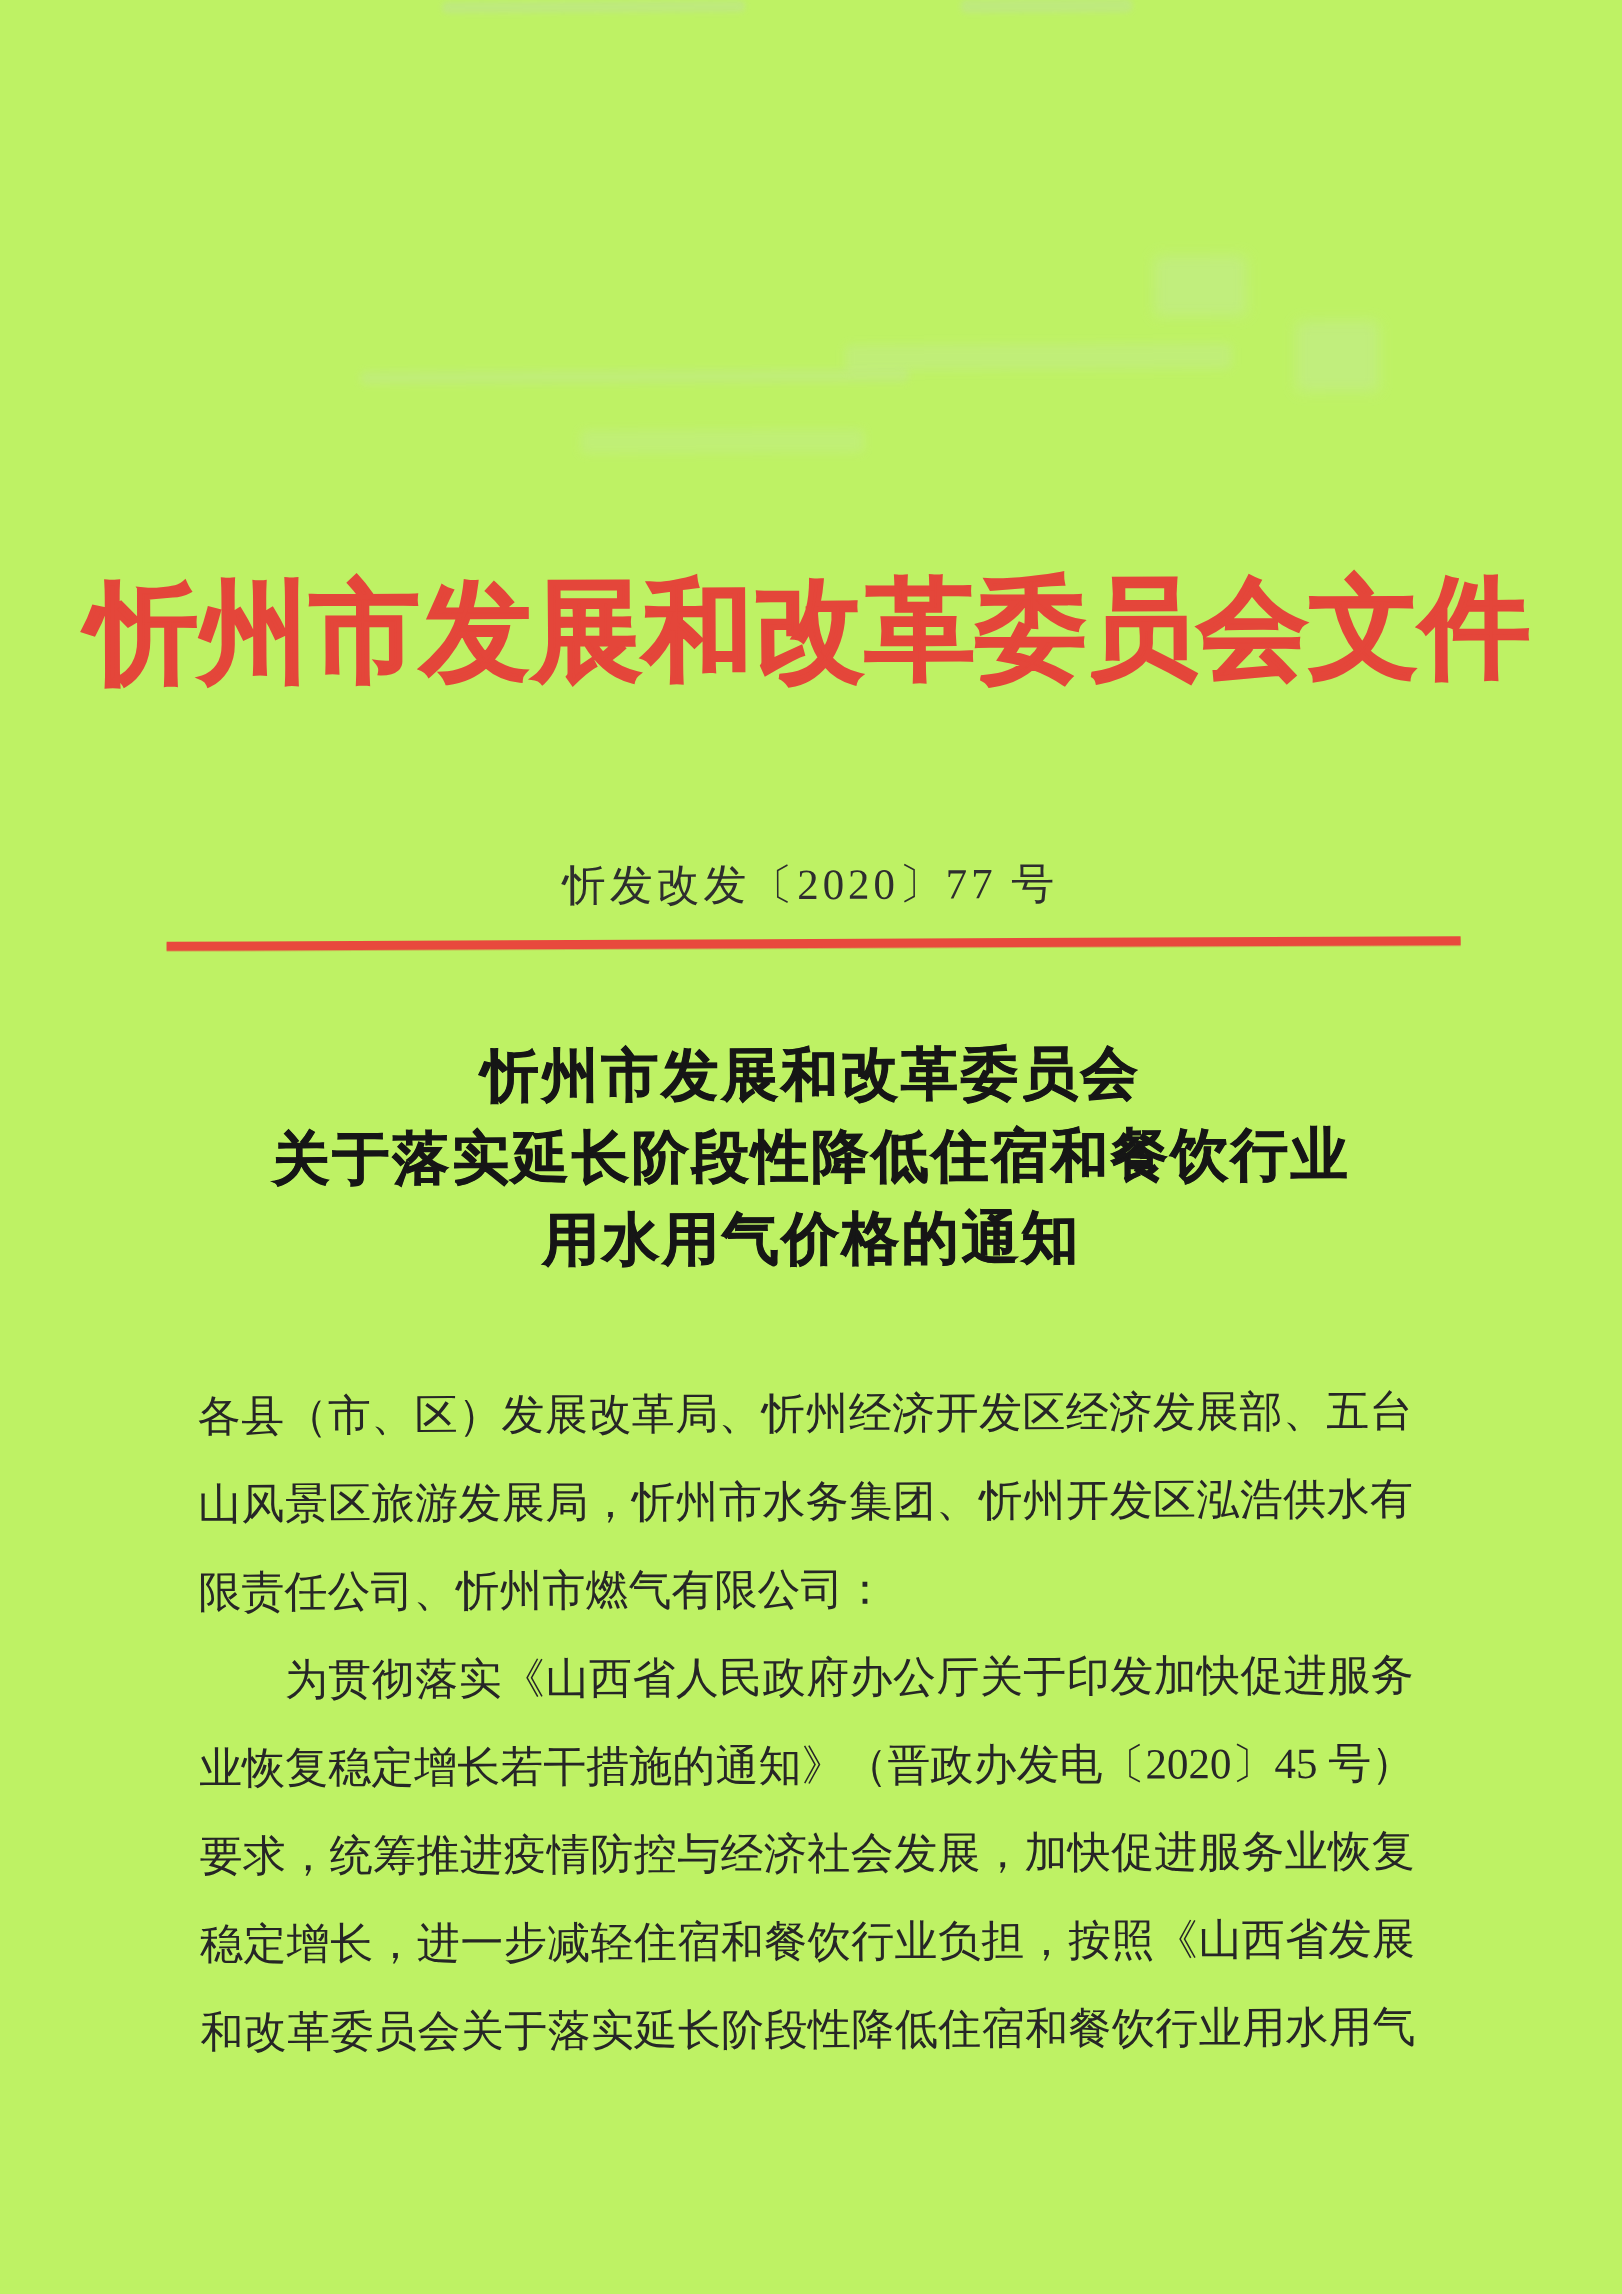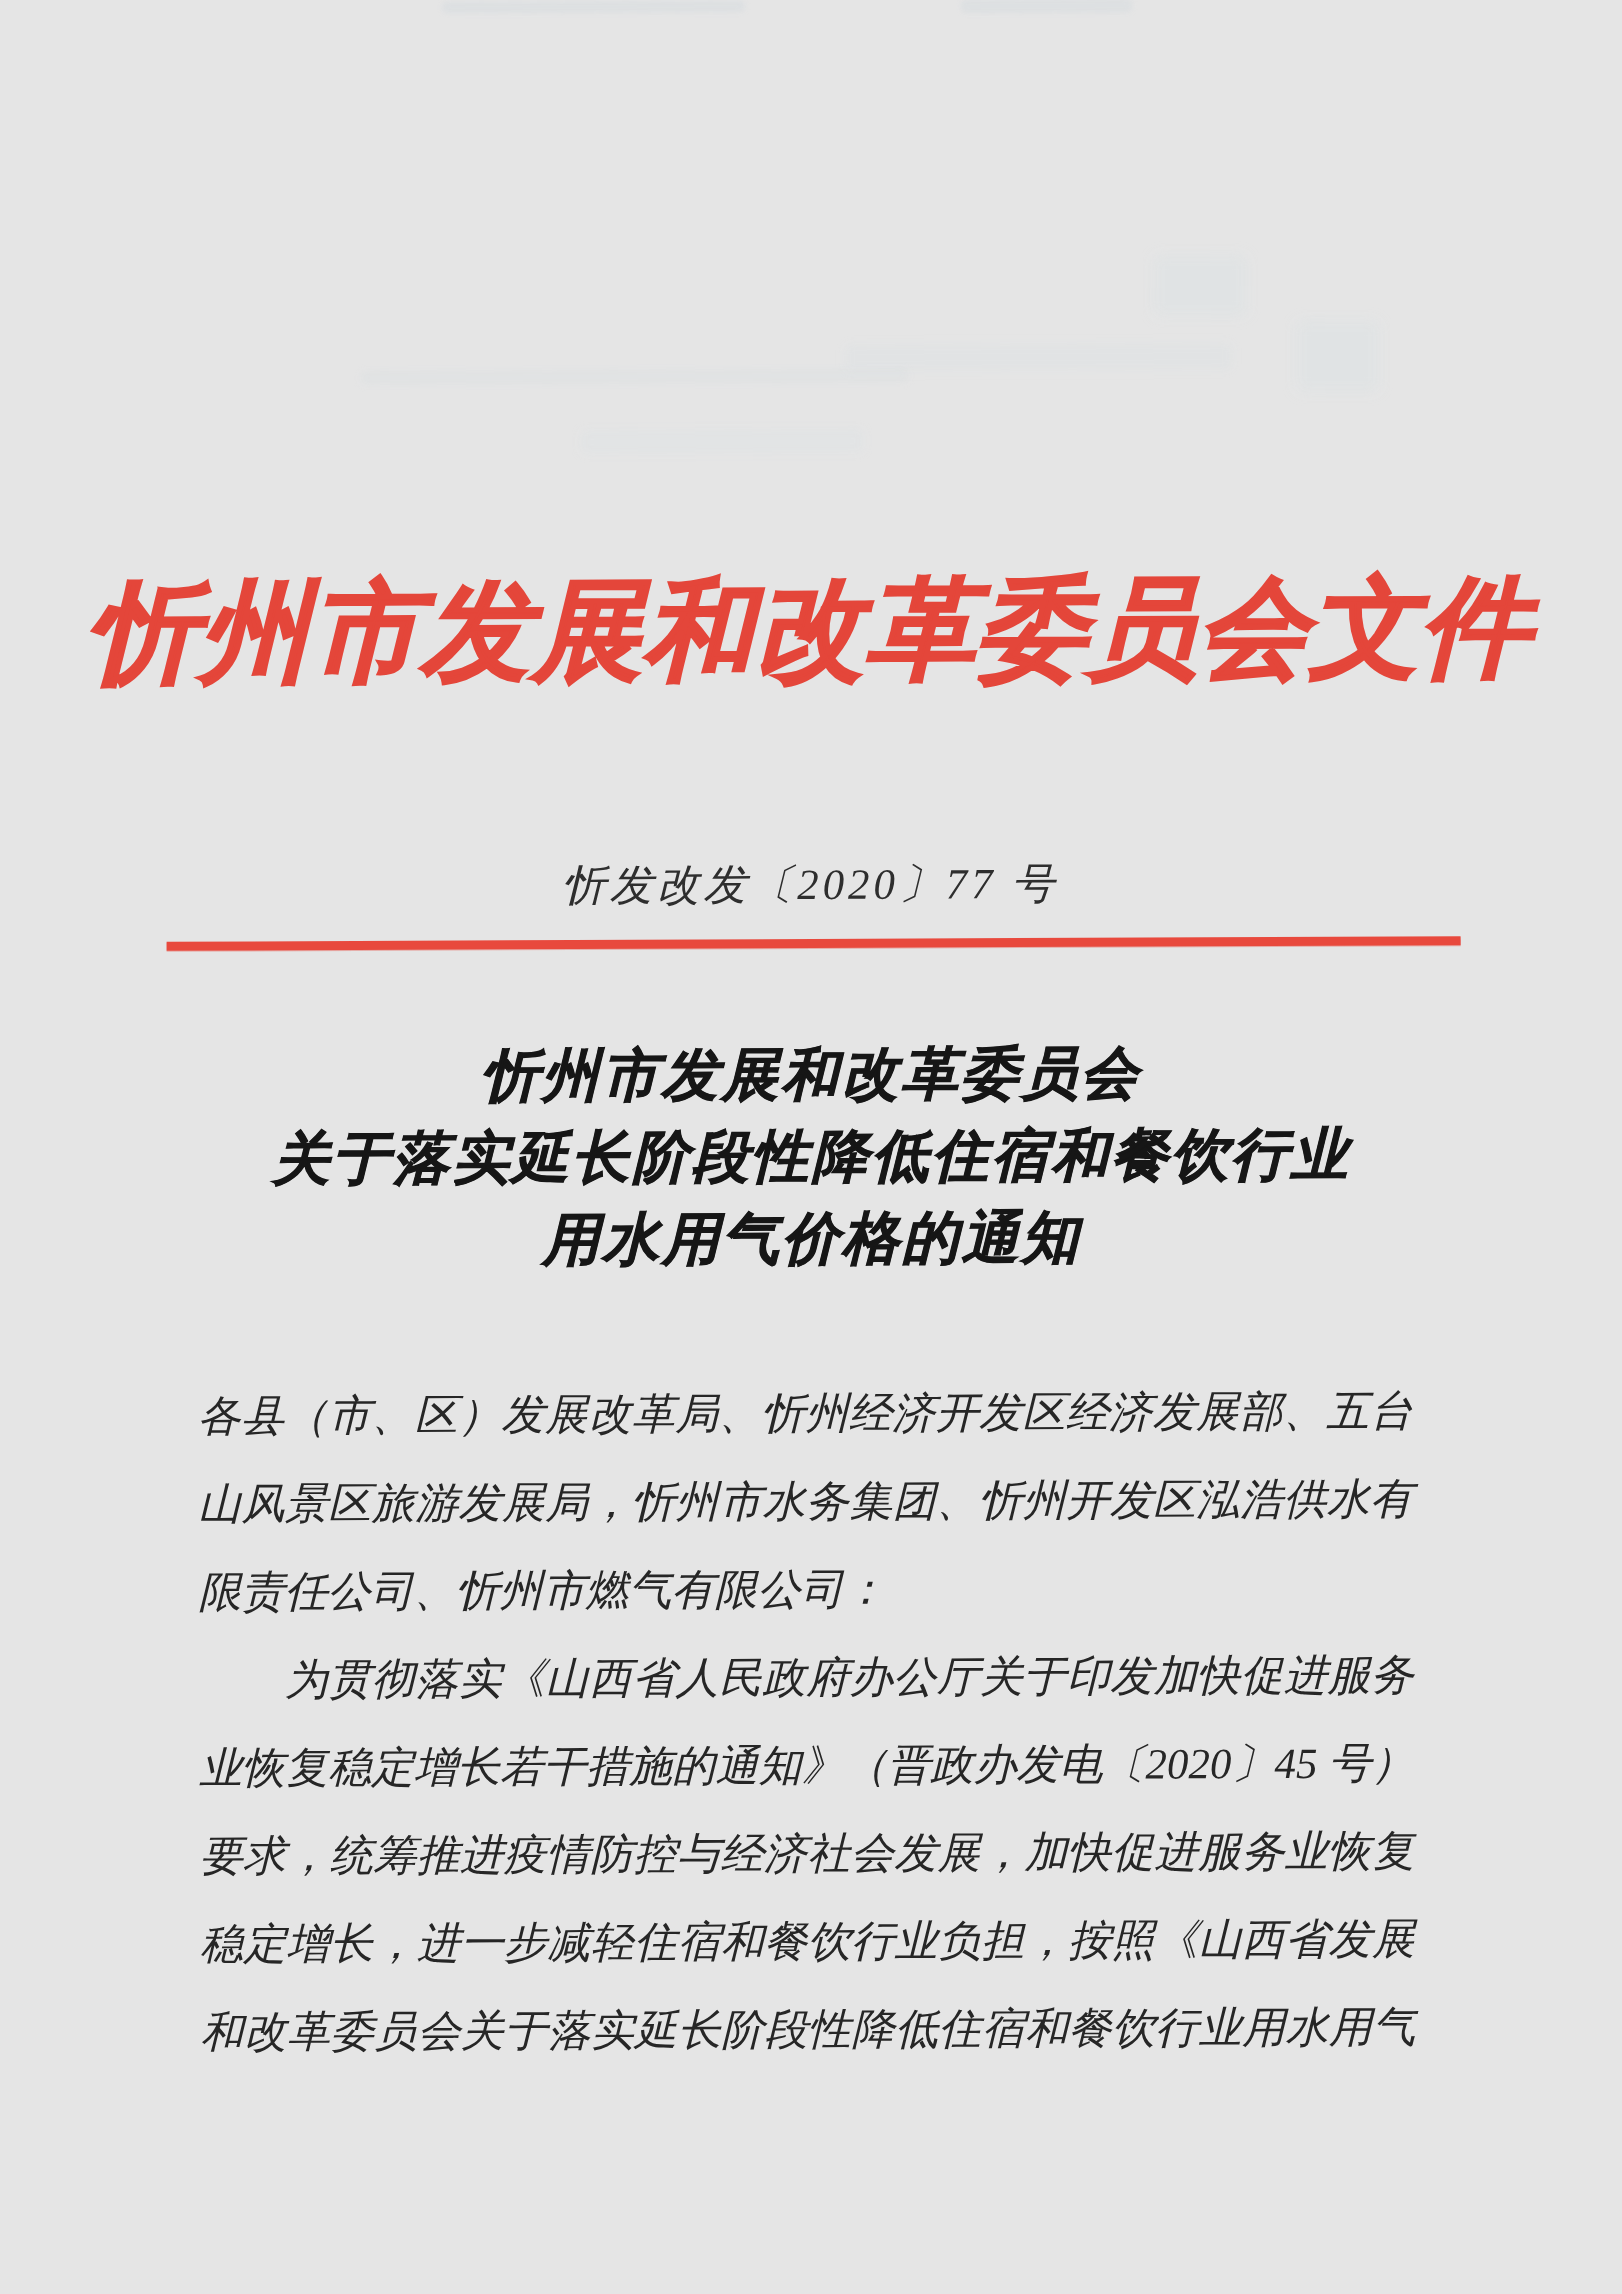--- a/index.html
+++ b/index.html
@@ -4,24 +4,23 @@
 <style>
   html, body {
     margin: 0;
     padding: 0;
     background: #ffffff;
   }
   .page {
     position: relative;
     width: 1622px;
     height: 2295px;
-    background: #e5e5e5;
+    background: #bef264;
     overflow: hidden;
     font-family: "Liberation Serif", "DejaVu Serif", serif;
-    font-style: italic;
   }
   .skew {
     position: absolute;
     inset: 0;
     transform: rotate(-0.25deg);
     transform-origin: 50% 45%;
   }
   
   .ghost {
     position: absolute;

